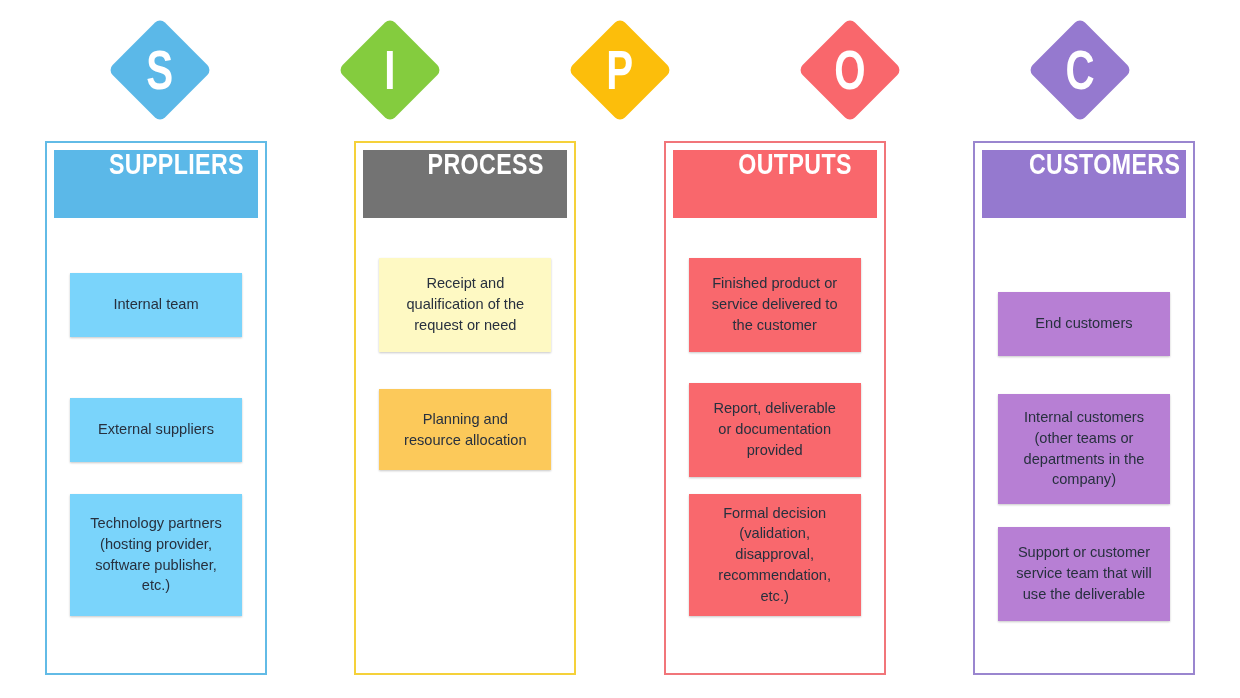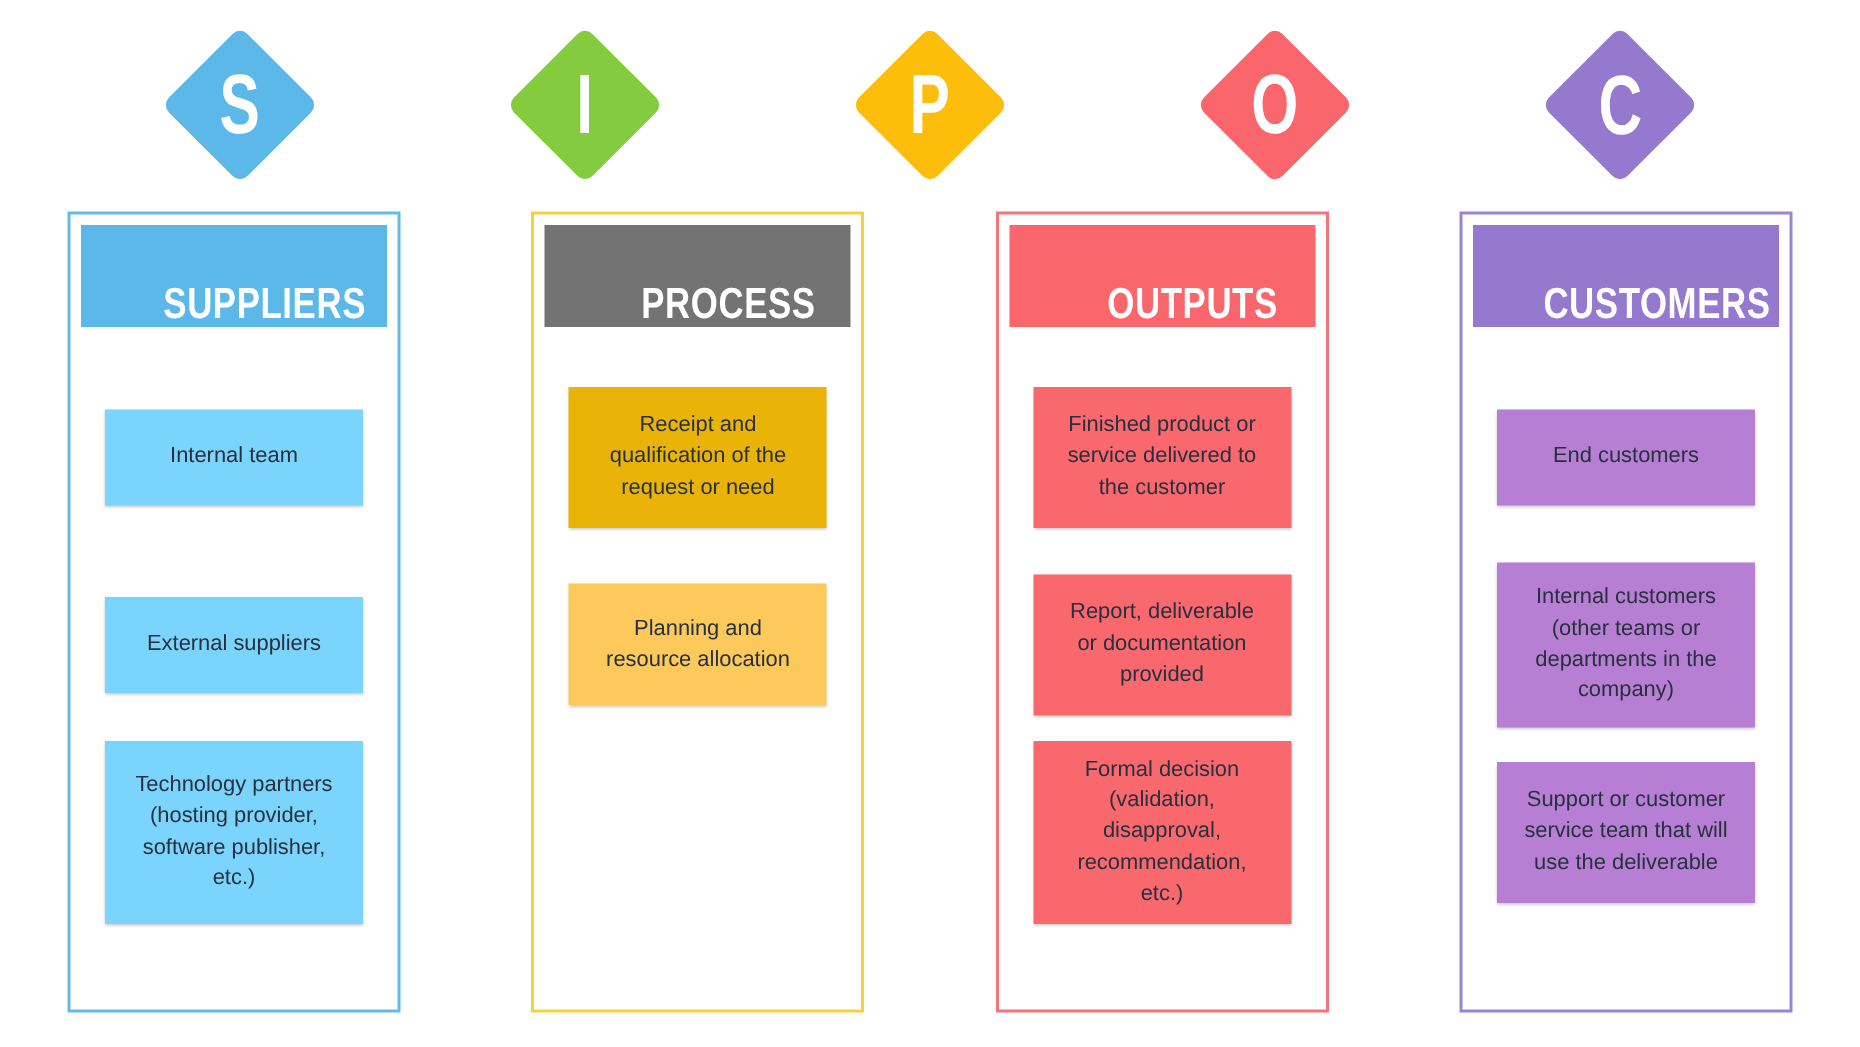--- a/index.html
+++ b/index.html
@@ -78,21 +78,21 @@
     border: 2px solid #000;
     background: #ffffff;
     padding: 7px 7px 7px 7px;
     display: flex;
     flex-direction: column;
     align-items: stretch;
   }
   .col-header {
     height: 68px;
     display: flex;
-    align-items: flex-end;
+    align-items: flex-start;
     justify-content: center;
     box-sizing: border-box;
     flex: 0 0 auto;
     padding-left: 41px;
   }
   .col-header-text {
     color: #ffffff;
     font-family: "Liberation Sans Narrow", "Liberation Sans", sans-serif;
     font-weight: bold;
     font-size: 29px;
@@ -198,21 +198,21 @@
             </div>
           </div>
         </div>
       </div>
       <div class="column" style="border-color: rgb(245, 209, 58);">
         <div class="col-header" style="background: #737373;">
           <span class="col-header-text">PROCESS</span>
         </div>
         <div class="col-body">
           <div class="card-slot">
-            <div class="card h-lg" style="background: #eab308;">
+            <div class="card h-lg" style="background: #fef9c3;">
               <span class="card-text">Receipt and
 qualification of the
 request or need</span>
             </div>
           </div>
           <div class="card-slot">
             <div class="card h-md" style="background: rgb(252, 201, 90);">
               <span class="card-text">Planning and
 resource allocation</span>
             </div>
@@ -242,21 +242,21 @@
             <div class="card h-xxl" style="background: rgb(249, 104, 109);">
               <span class="card-text">Formal decision
 (validation,
 disapproval,
 recommendation,
 etc.)</span>
             </div>
           </div>
         </div>
       </div>
-      <div class="column" style="border-color: rgb(154, 134, 207);">
+      <div class="column" style="border-color: rgb(154, 134, 207); gap: 19px;">
         <div class="col-header" style="background: rgb(149, 121, 207);">
           <span class="col-header-text">CUSTOMERS</span>
         </div>
         <div class="col-body">
           <div class="card-slot">
             <div class="card h-sm" style="background: rgb(183, 127, 212);">
               <span class="card-text">End customers</span>
             </div>
           </div>
           <div class="card-slot">

